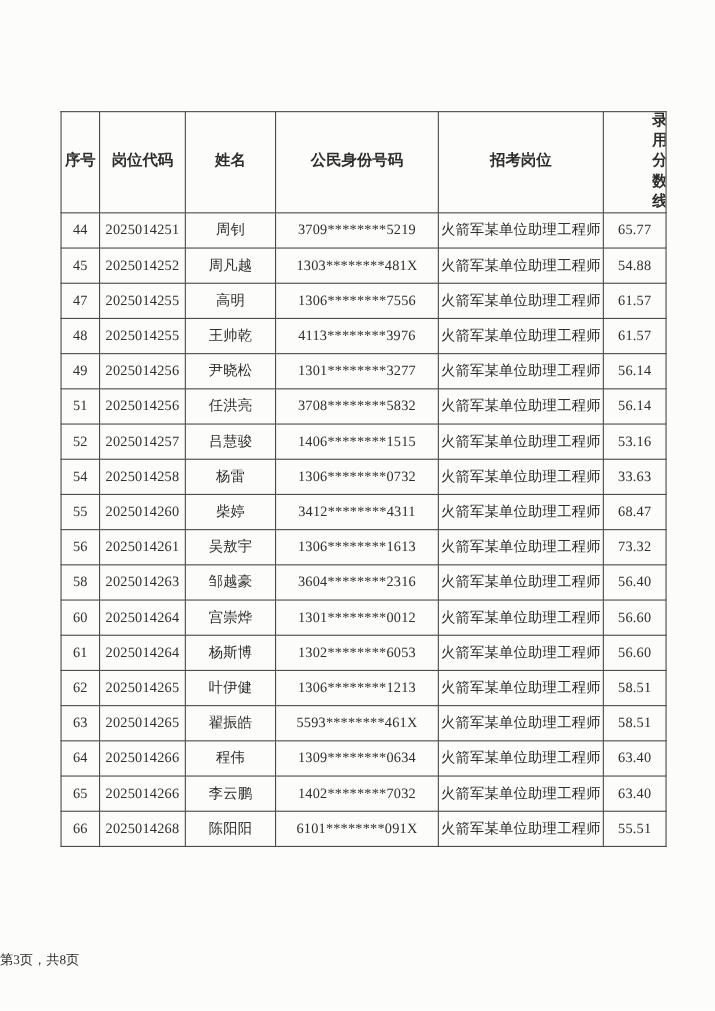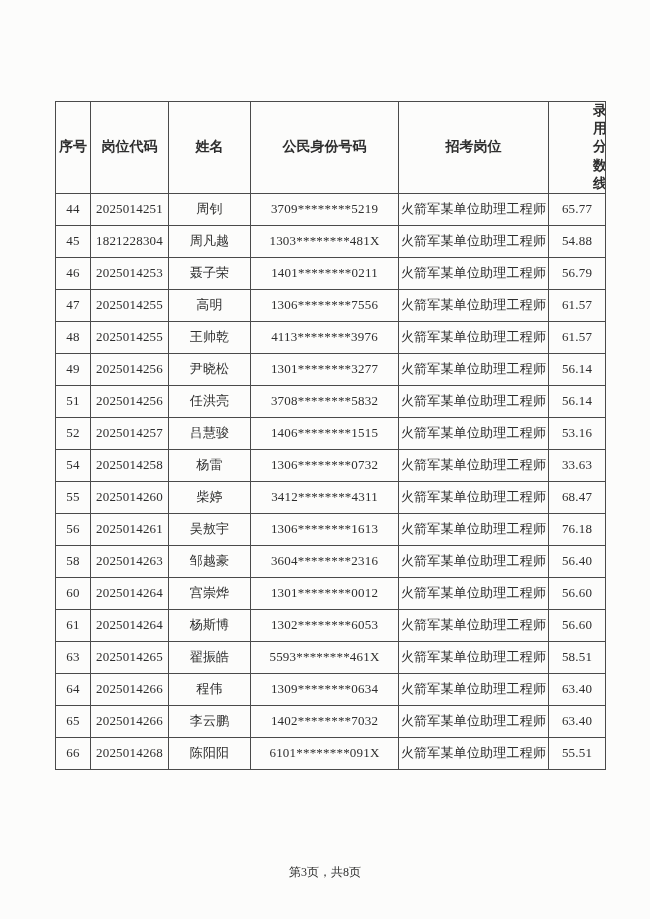--- a/index.html
+++ b/index.html
@@ -41,21 +41,21 @@
     height: 31px;
     font-size: 13px;
     font-weight: normal;
     letter-spacing: 0.2px;
   }
   .footer {
     position: absolute;
     left: 0;
     top: 864px;
     width: 100%;
-    text-align: center;
+    text-align: left;
     font-size: 12px;
     color: #2e2e2e;
   }
 </style>
 </head>
 <body>
 
 <div class="page">
 
   <table class="score-table">
@@ -82,33 +82,25 @@
         <tr>
           <td>44</td>
           <td>2025014251</td>
           <td>周钊</td>
           <td>3709********5219</td>
           <td>火箭军某单位助理工程师</td>
           <td>65.77</td>
         </tr>
         <tr>
           <td>45</td>
-          <td>1821228304</td>
+          <td>2025014252</td>
           <td>周凡越</td>
           <td>1303********481X</td>
           <td>火箭军某单位助理工程师</td>
           <td>54.88</td>
-        </tr>
-        <tr>
-          <td>46</td>
-          <td>2025014253</td>
-          <td>聂子荣</td>
-          <td>1401********0211</td>
-          <td>火箭军某单位助理工程师</td>
-          <td>56.79</td>
         </tr>
         <tr>
           <td>47</td>
           <td>2025014255</td>
           <td>高明</td>
           <td>1306********7556</td>
           <td>火箭军某单位助理工程师</td>
           <td>61.57</td>
         </tr>
         <tr>
@@ -158,21 +150,21 @@
           <td>3412********4311</td>
           <td>火箭军某单位助理工程师</td>
           <td>68.47</td>
         </tr>
         <tr>
           <td>56</td>
           <td>2025014261</td>
           <td>吴敖宇</td>
           <td>1306********1613</td>
           <td>火箭军某单位助理工程师</td>
-          <td>76.18</td>
+          <td>73.32</td>
         </tr>
         <tr>
           <td>58</td>
           <td>2025014263</td>
           <td>邹越豪</td>
           <td>3604********2316</td>
           <td>火箭军某单位助理工程师</td>
           <td>56.40</td>
         </tr>
         <tr>
@@ -185,20 +177,28 @@
         </tr>
         <tr>
           <td>61</td>
           <td>2025014264</td>
           <td>杨斯博</td>
           <td>1302********6053</td>
           <td>火箭军某单位助理工程师</td>
           <td>56.60</td>
         </tr>
         <tr>
+          <td>62</td>
+          <td>2025014265</td>
+          <td>叶伊健</td>
+          <td>1306********1213</td>
+          <td>火箭军某单位助理工程师</td>
+          <td>58.51</td>
+        </tr>
+        <tr>
           <td>63</td>
           <td>2025014265</td>
           <td>翟振皓</td>
           <td>5593********461X</td>
           <td>火箭军某单位助理工程师</td>
           <td>58.51</td>
         </tr>
         <tr>
           <td>64</td>
           <td>2025014266</td>

